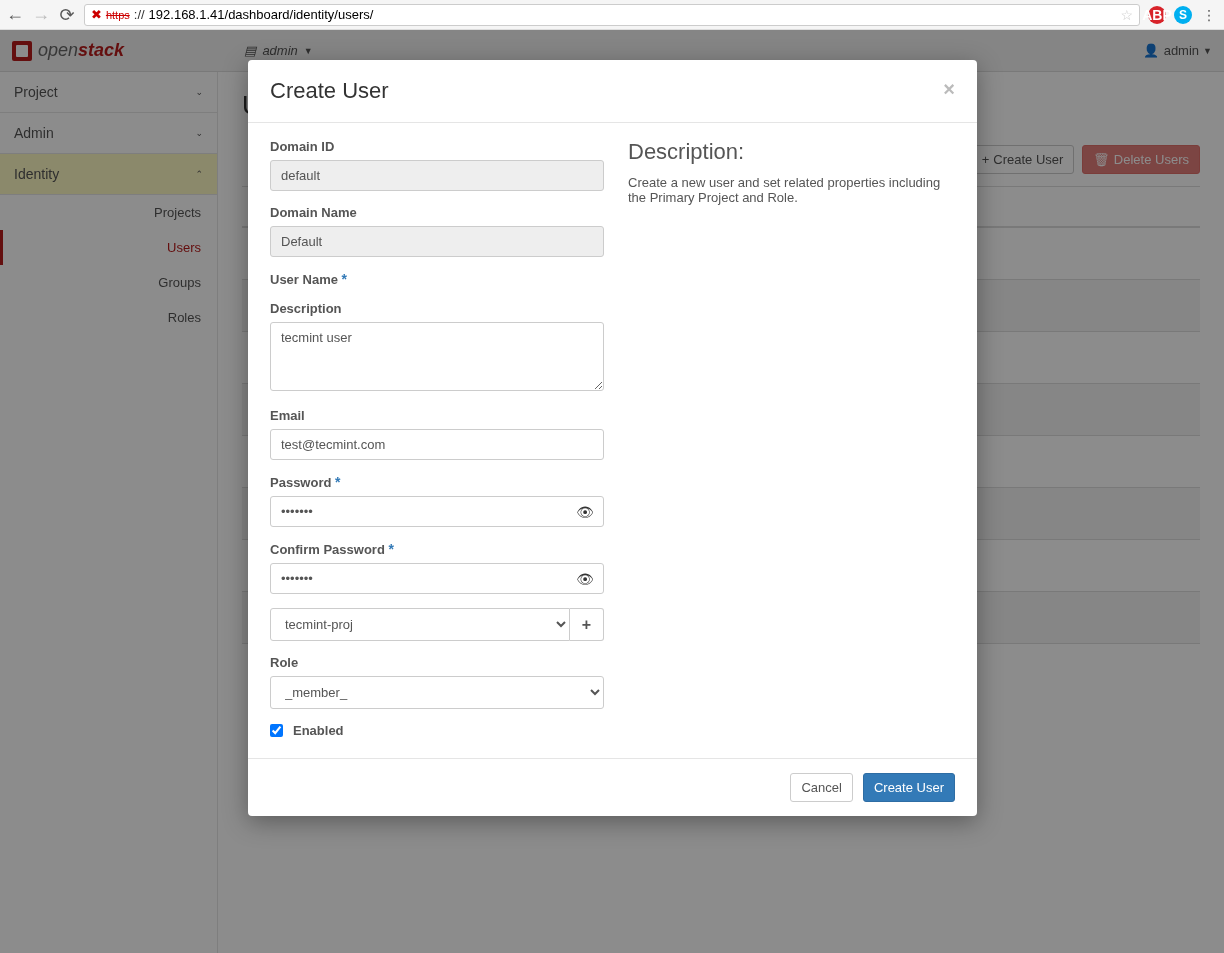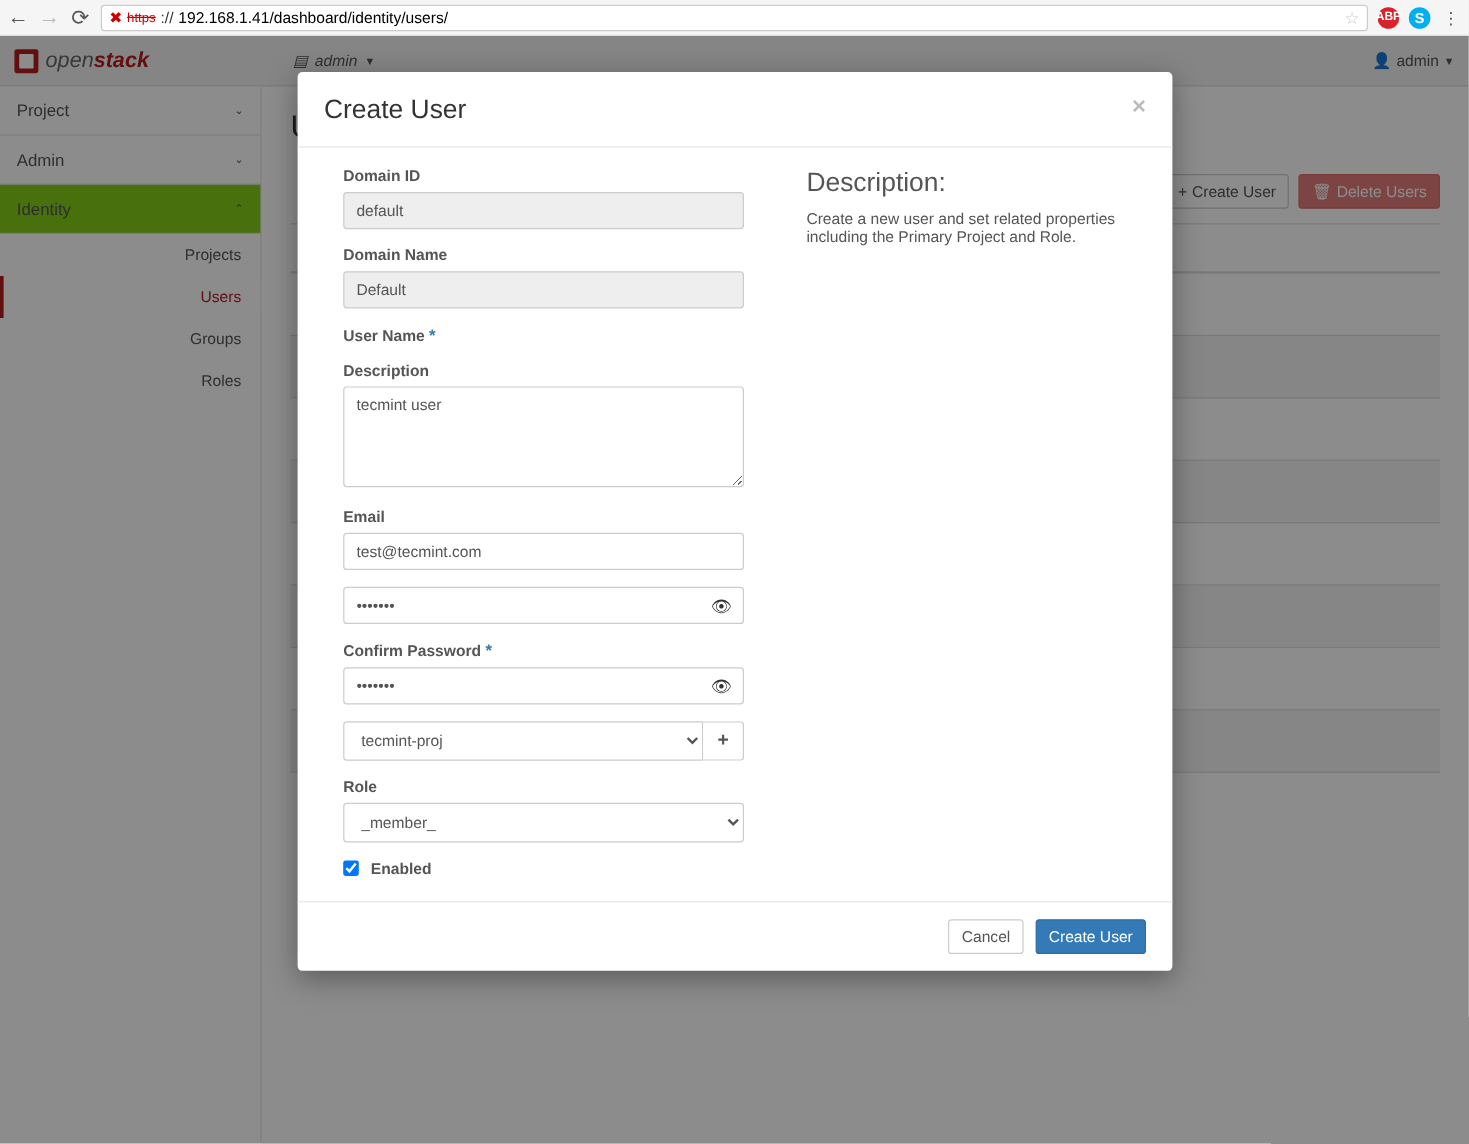--- a/index.html
+++ b/index.html
@@ -21,21 +21,21 @@
   display: flex;
   align-items: center;
   padding: 0 6px;
   gap: 8px;
 }
 .nav-btn { width:18px; height:18px; color:#5a5a5a; cursor:pointer; display:flex; align-items:center; justify-content:center; font-size:18px; }
 .nav-btn.disabled { color:#bbb; }
 .url-bar { flex:1; height:22px; border:1px solid #ccc; border-radius:3px; background:#fff; display:flex; align-items:center; padding:0 6px; gap:4px; font-size:13px; }
 .url-bar .lock { color:#c00; text-decoration:line-through; font-size:11px; }
 .url-bar input { border:none; flex:1; font-size:13px; outline:none; font-family:inherit; }
-.ext-icon { width:18px; height:18px; border-radius:9px; display:flex; align-items:center; justify-content:center; font-size:10px; font-weight:bold; }
+.ext-icon { width:18px; height:18px; border-radius:9px; display:flex; align-items:center; justify-content:center; font-size:14px; font-weight:bold; }
 .abp { background:#d8232a; color:#fff; }
 .skype { background:#00aff0; color:#fff; font-size:12px; }
 .star { color:#ccc; font-size:14px; }
 .menu-dots { color:#5a5a5a; font-size:14px; padding:0 2px; }
 .page-wrap {
   position:absolute; left:0; right:0; top:30px; bottom:0;
   filter: none;
 }
 .page-overlay {
   position:absolute; left:0; right:0; top:30px; bottom:0;
@@ -57,21 +57,21 @@
 .logo-mark::after{content:""; position:absolute; inset:4px; background:#fff; border-radius:1px;}
 .logo-text { font-size:18px; color:#666; font-weight:300; }
 .logo-text b { color:#b71c1c; font-weight:600; }
 .proj-sel { display:flex; align-items:center; gap:6px; color:#555; font-size:13px; cursor:pointer; }
 .user-sel { display:flex; align-items:center; gap:4px; color:#555; font-size:13px; cursor:pointer; }
 
 
 .main { display:flex; height:calc(100% - 42px); }
 .sidebar { width:218px; background:#fff; border-right:1px solid #e5e5e5; }
 .side-sec { border-bottom:1px solid #e5e5e5; padding:12px 14px; color:#555; font-size:14px; display:flex; justify-content:space-between; align-items:center; cursor:pointer; }
-.side-sec.active { background:#84cc16; }
+.side-sec.active { background:#fef9c3; }
 .side-sub { text-align:right; padding:10px 16px; color:#555; font-size:13px; cursor:pointer; }
 .side-sub.sel { color:#b71c1c; border-left:3px solid #b71c1c; background:#fff; }
 
 
 .content { flex:1; padding:18px 24px; }
 .content h1 { font-size:26px; font-weight:400; color:#333; }
 .toolbar-row { display:flex; justify-content:flex-end; gap:8px; margin-top:24px; }
 .btn { border:1px solid #ccc; background:#fff; color:#555; padding:6px 10px; border-radius:3px; font-size:13px; cursor:pointer; display:inline-flex; align-items:center; gap:4px; }
 .btn.primary { background:#337ab7; border-color:#2e6da4; color:#fff; }
 .btn.danger { background:#d9534f; border-color:#d43f3a; color:#fff; opacity:0.75; }
@@ -89,30 +89,30 @@
   left:248px; top:60px;
   width:729px;
   background:#fff;
   border-radius:4px;
   box-shadow:0 6px 24px rgba(0,0,0,0.35);
   z-index:100;
 }
 .modal-header { padding:18px 22px; border-bottom:1px solid #e5e5e5; display:flex; justify-content:space-between; align-items:flex-start; }
 .modal-header h2 { font-size:22px; font-weight:400; color:#333; }
 .close-x { color:#bbb; font-size:20px; cursor:pointer; font-weight:bold; }
-.modal-body { display:flex; padding:16px 38px 20px; gap:52px; font-size:13px; color:#555; }
+.modal-body { display:flex; padding:16px 22px 20px; gap:24px; font-size:13px; color:#555; }
 .form-col { width:334px; }
 .desc-col { flex:1; }
 .desc-col h3 { font-size:22px; font-weight:400; color:#555; margin-bottom:10px; }
 .form-group { margin-bottom:14px; }
 .form-group label { display:block; font-weight:600; color:#555; margin-bottom:6px; font-size:13px; }
 .req { color:#337ab7; font-size:14px; }
 .form-control { width:100%; padding:7px 10px; border:1px solid #ccc; border-radius:3px; font-size:13px; font-family:inherit; color:#555; background:#fff; }
 .form-control[readonly]{ background:#eee; }
-textarea.form-control { height:84px; resize:both; }
+textarea.form-control { height:69px; resize:both; }
 .input-group { position:relative; display:flex; }
 .input-group .form-control { flex:1; }
 .eye { position:absolute; right:10px; top:50%; transform:translateY(-50%); cursor:pointer; color:#333; font-size:14px; }
 .select-group { display:flex; }
 .select-group select { flex:1; border-radius:3px 0 0 3px; height:33px; }
 .select-group .addbtn { width:34px; border:1px solid #ccc; border-left:none; background:#fff; border-radius:0 3px 3px 0; cursor:pointer; font-size:16px; font-weight:bold; color:#555; }
 select.form-control { height:33px; }
 .check-row { display:flex; align-items:center; gap:10px; font-weight:600; color:#555; margin-top:6px; }
 .modal-footer { border-top:1px solid #e5e5e5; padding:14px 22px; display:flex; justify-content:flex-end; gap:10px; }
 
@@ -296,20 +296,21 @@
       </div>
       <div class="form-group">
         <label>Description</label>
         <textarea class="form-control" id="desc-ta" style="">tecmint user</textarea>
       </div>
       <div class="form-group">
         <label>Email</label>
         <input class="form-control" value="test@tecmint.com" style="">
       </div>
       <div class="form-group">
+        <label><span>Password</span> <span class="req">*</span></label>
         <div class="input-group">
           <input class="form-control" type="password" value="•••••••" style="">
           <span class="eye">👁</span>
         </div>
       </div>
       <div class="form-group">
         <label><span>Confirm Password</span> <span class="req">*</span></label>
         <div class="input-group">
           <input class="form-control" type="password" value="•••••••" style="">
           <span class="eye">👁</span>

